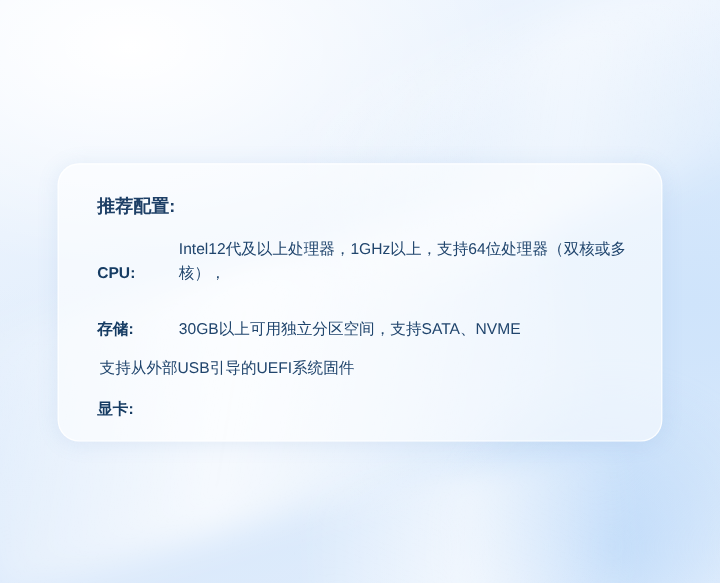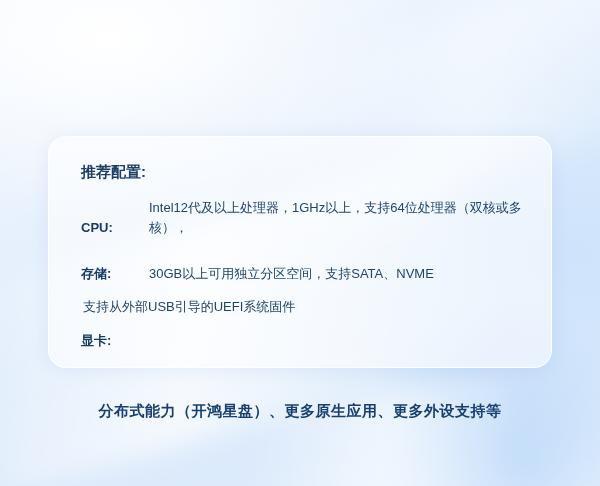--- a/index.html
+++ b/index.html
@@ -169,16 +169,15 @@
     <div class="spec-row">
       <span class="spec-value">支持从外部USB引导的UEFI系统固件</span>
     </div>
 
     <div class="spec-row">
       <span class="spec-label">显卡:</span>
     </div>
   </div>
 
   <div class="footer">
-    <span class="fline">分布式能力（开鸿星盘）、更多原生应用、更多外设支持等</span>
   </div>
 
 </div>
 
 </body></html>

